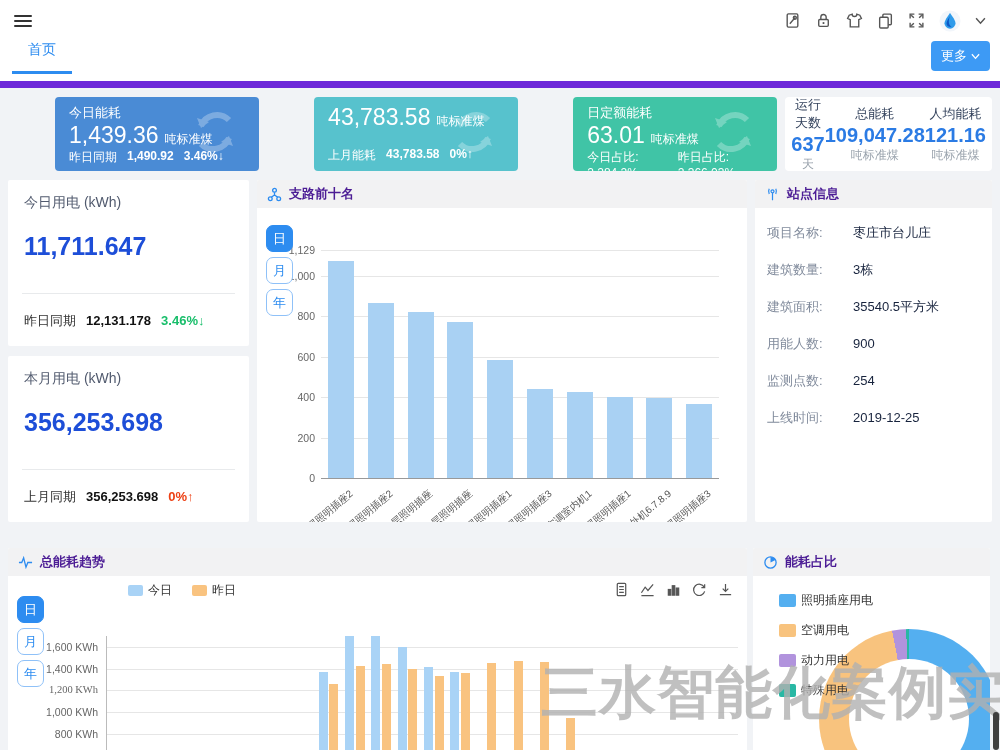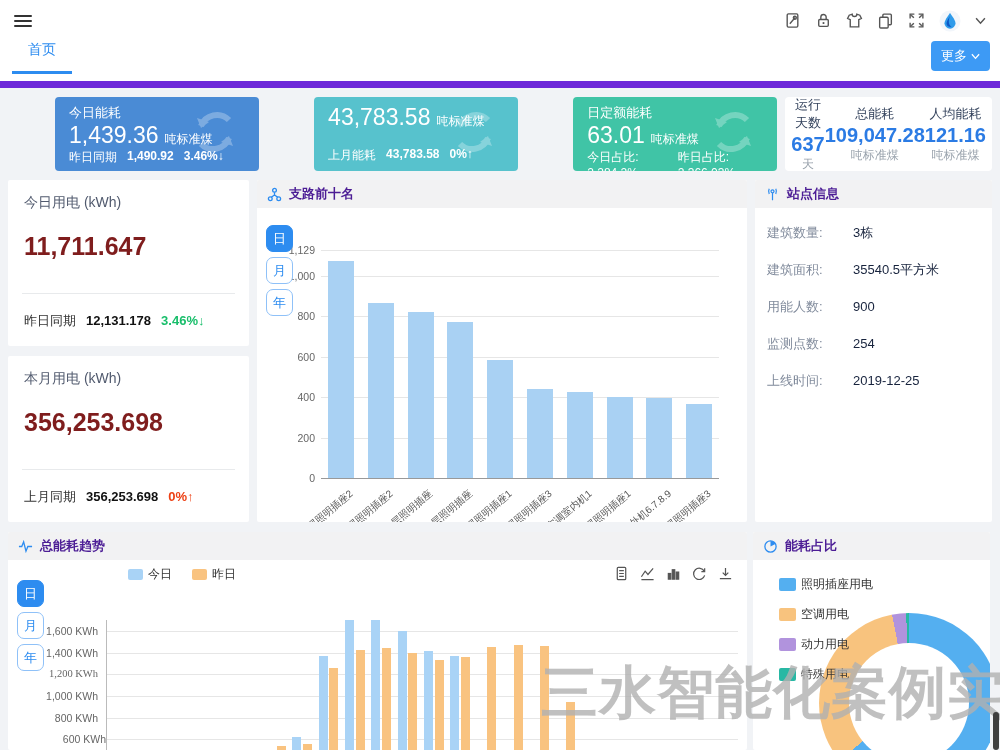--- a/index.html
+++ b/index.html
@@ -31,25 +31,25 @@
   .kcard .c-sub { font-size:12px; display:flex; gap:10px; }
   .kcard .c-sub b { font-weight:bold; }
   .refresh-deco { position:absolute; right:18px; top:9px; opacity:.28; }
 
   .stats-card { flex:1; background:#fff; border-radius:4px; display:flex; align-items:center; justify-content:space-between; padding:4px 6px; }
   .stat { text-align:center; }
   .stat .s-label { font-size:13px; color:#33425c; }
   .stat .s-value { font-size:20px; font-weight:bold; color:#2b7be4; line-height:1.2; }
   .stat .s-unit { font-size:12px; color:#9aa3ad; }
 
-  .row2 { display:flex; gap:8px; height:342px; margin-bottom:10px; }
+  .row2 { display:flex; gap:8px; height:342px; margin-bottom:26px; }
   .leftcol { width:241px; display:flex; flex-direction:column; gap:10px; }
   .mini { background:#fff; border-radius:2px; flex:1; position:relative; }
   .mini-title { position:absolute; top:14px; left:16px; font-size:14px; color:#515a6e; }
-  .mini-value { position:absolute; top:52px; left:16px; font-size:25px; font-weight:bold; color:#7f1d1d; }
+  .mini-value { position:absolute; top:52px; left:16px; font-size:25px; font-weight:bold; color:#1d4ed8; }
   .mini-divider { position:absolute; left:14px; right:14px; bottom:52px; border-top:1px solid #e8eaec; }
   .mini-compare { position:absolute; left:16px; bottom:16px; font-size:13px; color:#333; display:flex; gap:10px; align-items:baseline; }
   .mini-compare .cmp-val { font-weight:bold; color:#111; }
   .mini-compare .cmp-delta { font-weight:bold; }
 
   .panel { background:#fff; border-radius:2px; position:relative; overflow:hidden; }
   .panel-header { height:28px; background:#f2f2f3; display:flex; align-items:center; gap:7px; padding:0 10px; font-size:13px; color:#4c1d95;font-weight:bold; }
   .branch-panel { width:490px; }
   .site-panel { width:237px; }
 
@@ -296,20 +296,24 @@
       <div class="panel site-panel">
         <div class="panel-header">
           <svg width="15" height="15" viewBox="0 0 16 16" style="stroke:#2d8cf0;fill:none;stroke-width:1.3">
               <circle cx="8" cy="4.6" r="1.6"></circle>
               <path d="M8 6.5 V14 M4.5 1.8 A6.2 6.2 0 0 0 4.5 7.4 M11.5 1.8 A6.2 6.2 0 0 1 11.5 7.4"></path>
             </svg>
           <span>站点信息</span>
         </div>
         <div class="site-rows" id="site-rows">
             <div class="site-row">
+              <div class="sr-label">项目名称:</div>
+              <div class="sr-value">枣庄市台儿庄</div>
+            </div>
+            <div class="site-row">
               <div class="sr-label">建筑数量:</div>
               <div class="sr-value">3栋</div>
             </div>
             <div class="site-row">
               <div class="sr-label">建筑面积:</div>
               <div class="sr-value">35540.5平方米</div>
             </div>
             <div class="site-row">
               <div class="sr-label">用能人数:</div>
               <div class="sr-value">900</div>

